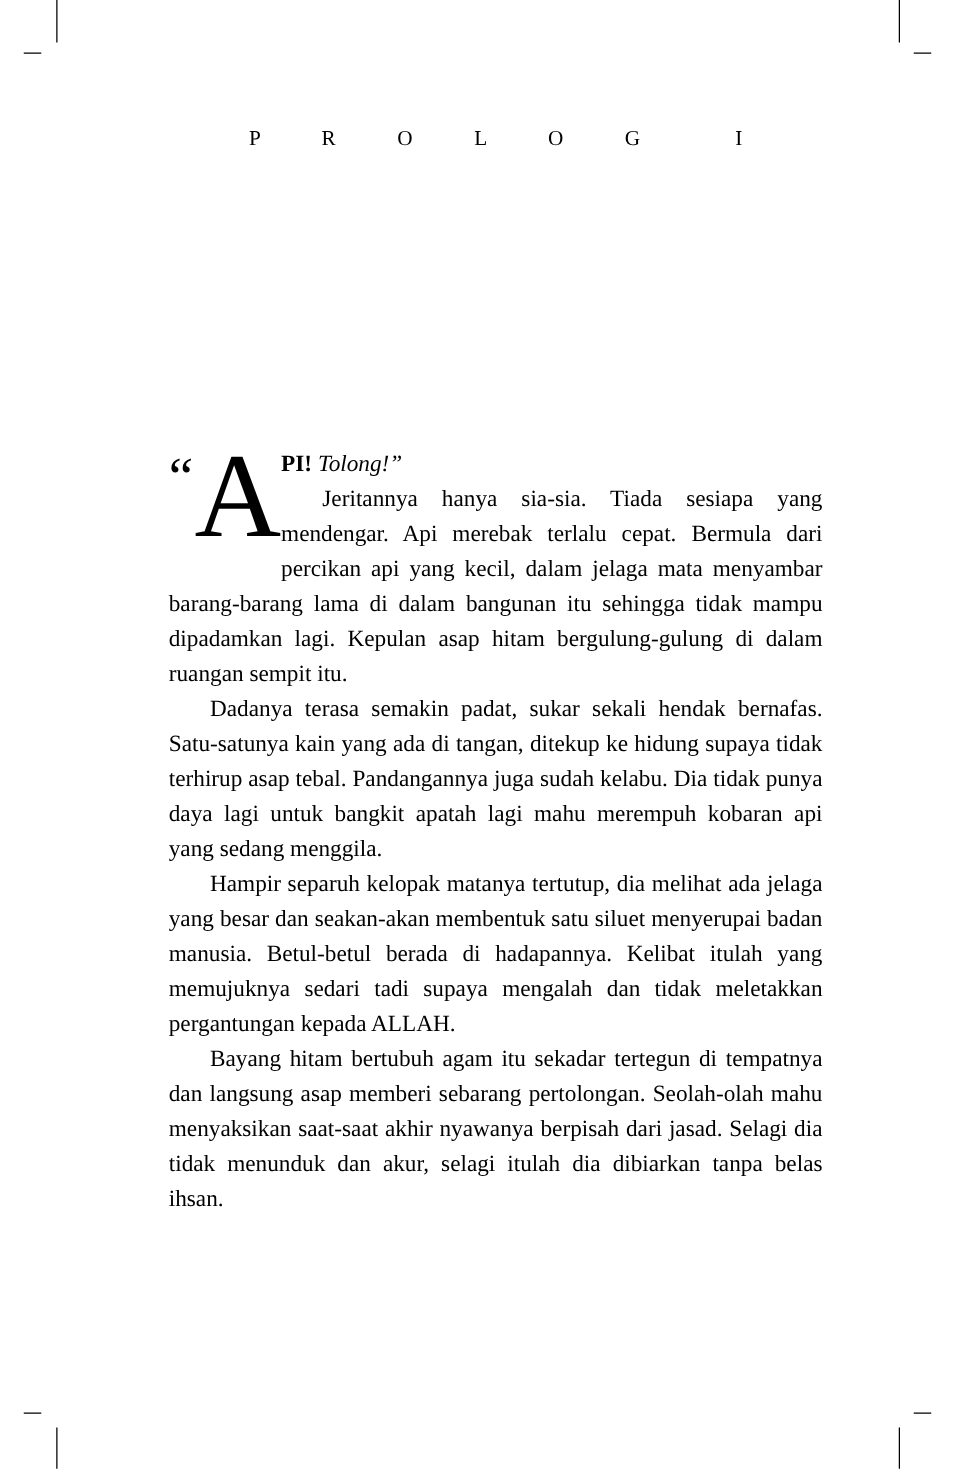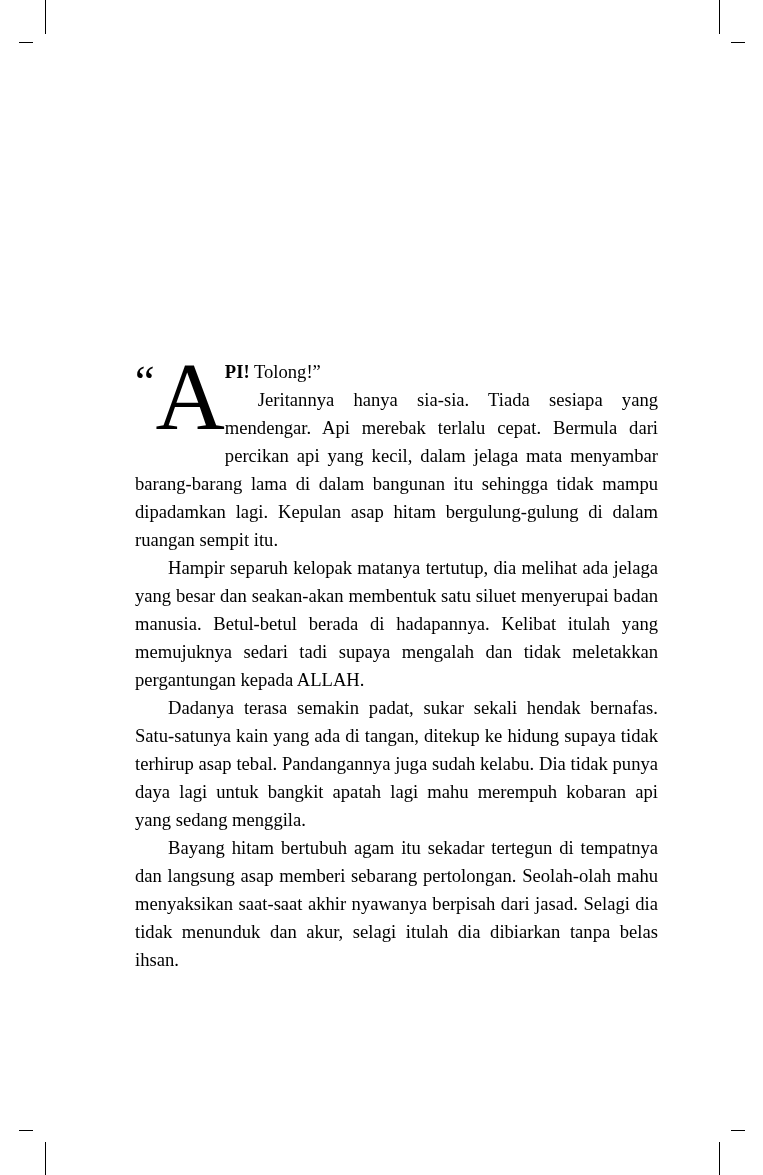--- a/index.html
+++ b/index.html
@@ -96,53 +96,55 @@
     position: relative;
     top: -2px;
     letter-spacing: -2px;
     font-family: "Liberation Serif", "DejaVu Serif", serif;
   }
   .lead-bold {
     font-weight: 700;
   }
   .lead-rest {
     font-weight: 400;
+    font-style: italic;
   }
 </style>
 </head>
 <body>
 
 <div class="page">
 
   <div class="crop crop-tl-v"></div>
   <div class="crop crop-tl-h"></div>
   <div class="crop crop-tr-v"></div>
   <div class="crop crop-tr-h"></div>
   <div class="crop crop-bl-v"></div>
   <div class="crop crop-bl-h"></div>
   <div class="crop crop-br-v"></div>
   <div class="crop crop-br-h"></div>
 
+  <h1 class="chapter-title">P R O L O G  I</h1>
 
   <div class="body-block">
 
     <p class="para first">
       <span class="dropcap-wrap">
         <span class="open-quotes">“</span>
         <span class="dropcap-letter">A</span>
       </span><span class="lead-bold">PI!</span><span class="lead-rest"> Tolong!”</span><br>
       <span style="display:inline-block;width:33px;"></span><span>Jeritannya hanya sia-sia. Tiada sesiapa yang mendengar. Api merebak terlalu cepat. Bermula dari percikan api yang kecil, dalam jelaga mata menyambar barang-barang lama di dalam bangunan itu sehingga tidak mampu dipadamkan lagi. Kepulan asap hitam bergulung-gulung di dalam ruangan sempit itu.</span>
     </p>
 
     <p class="para">
-      <span>Hampir separuh kelopak matanya tertutup, dia melihat ada jelaga yang besar dan seakan-akan membentuk satu siluet menyerupai badan manusia. Betul-betul berada di hadapannya. Kelibat itulah yang memujuknya sedari tadi supaya mengalah dan tidak meletakkan pergantungan kepada ALLAH.</span>
+      <span>Dadanya terasa semakin padat, sukar sekali hendak bernafas. Satu-satunya kain yang ada di tangan, ditekup ke hidung supaya tidak terhirup asap tebal. Pandangannya juga sudah kelabu. Dia tidak punya daya lagi untuk bangkit apatah lagi mahu merempuh kobaran api yang sedang menggila.</span>
     </p>
 
     <p class="para">
-      <span>Dadanya terasa semakin padat, sukar sekali hendak bernafas. Satu-satunya kain yang ada di tangan, ditekup ke hidung supaya tidak terhirup asap tebal. Pandangannya juga sudah kelabu. Dia tidak punya daya lagi untuk bangkit apatah lagi mahu merempuh kobaran api yang sedang menggila.</span>
+      <span>Hampir separuh kelopak matanya tertutup, dia melihat ada jelaga yang besar dan seakan-akan membentuk satu siluet menyerupai badan manusia. Betul-betul berada di hadapannya. Kelibat itulah yang memujuknya sedari tadi supaya mengalah dan tidak meletakkan pergantungan kepada ALLAH.</span>
     </p>
 
     <p class="para">
       <span>Bayang hitam bertubuh agam itu sekadar tertegun di tempatnya dan langsung asap memberi sebarang pertolongan. Seolah-olah mahu menyaksikan saat-saat akhir nyawanya berpisah dari jasad. Selagi dia tidak menunduk dan akur, selagi itulah dia dibiarkan tanpa belas ihsan.</span>
     </p>
 
 
   </div>
 </div>
 

